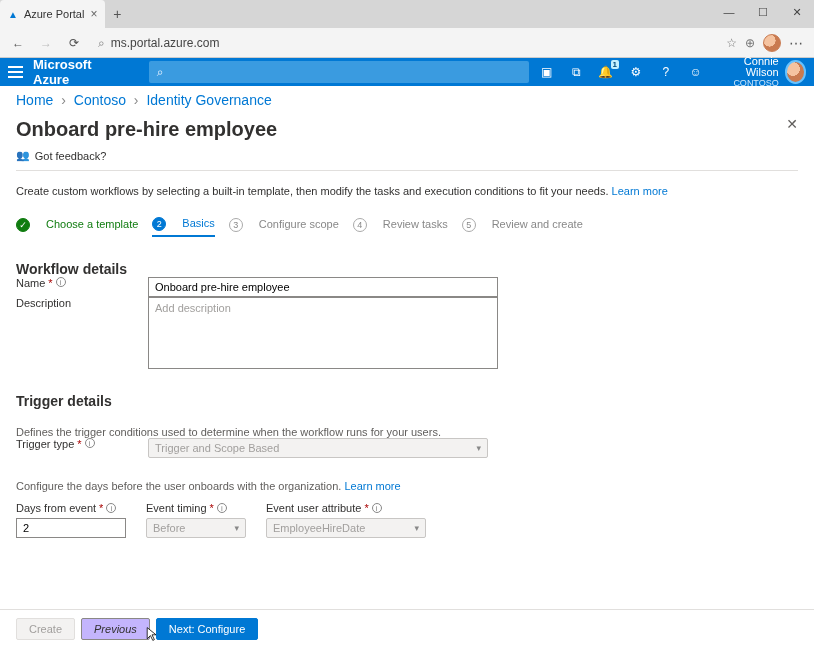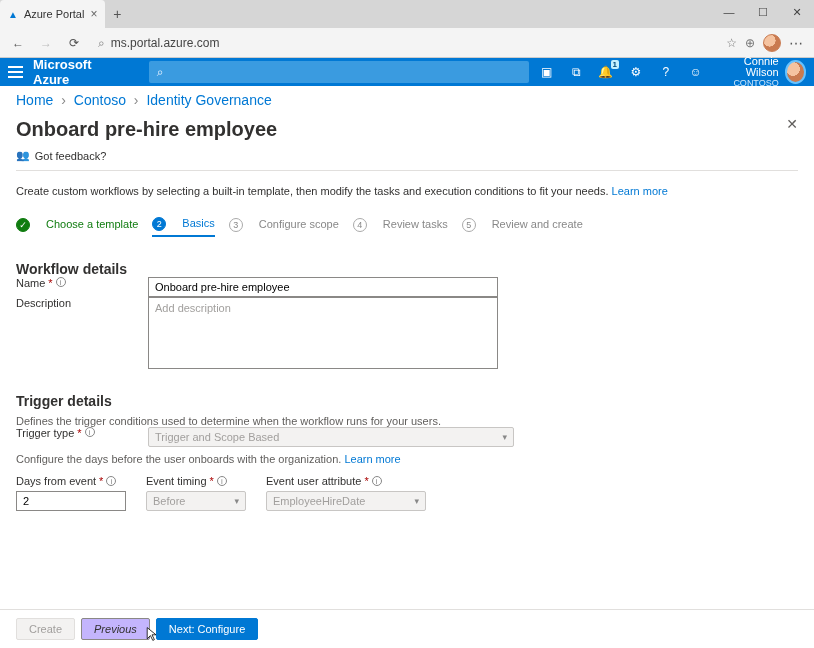--- a/index.html
+++ b/index.html
@@ -57,21 +57,21 @@
   .step { display:flex; align-items:flex-start; gap:16px; color:#888; padding-bottom:4px;}
   .step .circle { width:14px; height:14px; border-radius:50%; border:1px solid #aaa; display:flex; align-items:center; justify-content:center; font-size:9px;}
   .step.done .circle { background:#107c10; border-color:#107c10; color:#fff;}
   .step.done .circle::before { content:"✓"; font-size:9px;}
   .step.done { color:#107c10;}
   .step.active { color:#0078d4; border-bottom:2px solid #0078d4;}
   .step.active .circle { background:#0078d4; border-color:#0078d4; color:#fff;}
   
   
   h3.section { font-size:14px; font-weight:600; margin-top:24px;}
-  .hint { font-size:11px; color:#605e5c; margin-top:6px;}
+  .hint { font-size:11px; color:#605e5c; margin-top:17px;}
   .form-row { display:flex; margin-top:0; font-size:11px;}
   .form-label { width:132px; color:#323130; display:flex; align-items:flex-start; gap:3px;}
   .req { color:#a80000;}
   .info { width:10px; height:10px; border:1px solid #888; border-radius:50%; font-size:8px; display:inline-flex; align-items:center; justify-content:center; color:#888;}
   .text-input { width:350px; height:20px; border:1px solid #8a8886; padding:0 6px; font-size:11px;}
   .textarea { width:350px; height:72px; border:1px solid #8a8886; padding:4px 6px; font-size:11px; resize:none;}
   .textarea::placeholder, .text-input::placeholder { color:#a19f9d;}
   .select { height:20px; border:1px solid #c8c6c4; background:#f3f2f1; color:#a19f9d; padding:0 6px; font-size:11px; display:flex; align-items:center; justify-content:space-between; border-radius:2px;}
   .select .chev { color:#888; font-size:9px;}
   
@@ -210,27 +210,27 @@
   </div>
 
   <h3 class="section">Trigger details</h3>
   <div class="hint">Defines the trigger conditions used to determine when the workflow runs for your users.</div>
   <div class="form-row">
     <div class="form-label">
       <span>Trigger type</span>
         <span class="req">*</span>
         <span class="info">i</span>
     </div>
-    <div class="select" style="width:366px">
+    <div class="select" style="width:340px">
       <span>Trigger and Scope Based</span>
       <span class="chev">▾</span>
     </div>
   </div>
 
-  <div class="hint" style="margin-top:6px">
+  <div class="hint" style="margin-top:22px">
     <span>Configure the days before the user onboards with the organization.</span>
     <a class="link">Learn more</a>
   </div>
 
   <div class="trigger-row">
     <div class="trigger-col">
       <div class="lbl">
           <span>Days from event</span>
           <span class="req">*</span>
           <span class="info">i</span>

